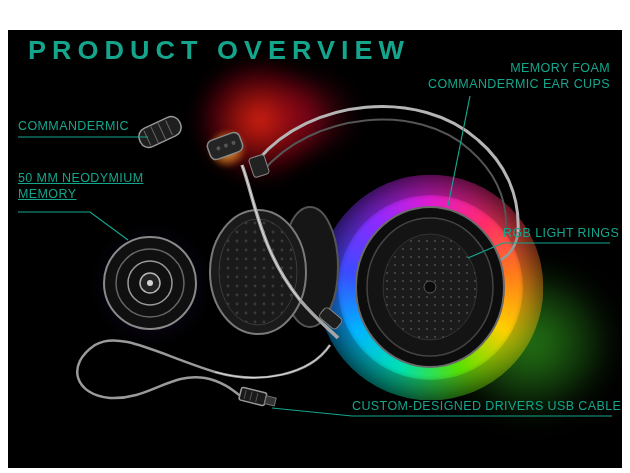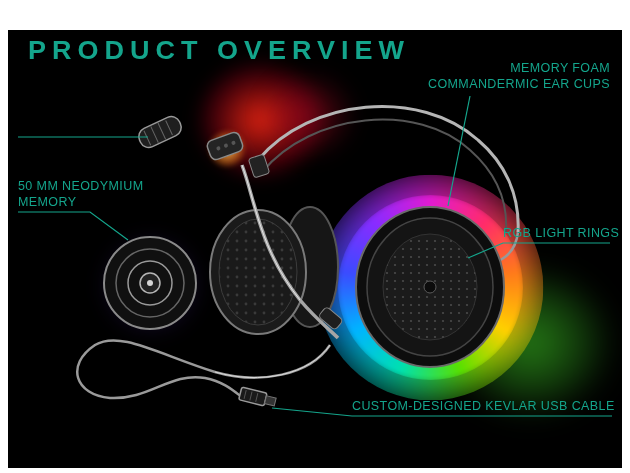--- a/index.html
+++ b/index.html
@@ -152,23 +152,24 @@
       </g>
     </svg>
 
     <div class="title">PRODUCT OVERVIEW</div>
 
     <div class="label right" style="right:12px;top:30px;">
       <div>MEMORY FOAM</div>
       <div>COMMANDERMIC EAR CUPS</div>
     </div>
 
+    <div class="label" style="left:10px;top:88px;">COMMANDERMIC</div>
 
-    <div class="label" style="left:10px;top:148px;">
+    <div class="label" style="left:10px;top:140px;text-decoration:underline;">
       <div>50 MM NEODYMIUM</div>
       <div>MEMORY</div>
     </div>
 
     <div class="label" style="left:495px;top:195px;text-align:center;">RGB LIGHT RINGS</div>
 
-    <div class="label" style="left:344px;top:368px;">CUSTOM-DESIGNED KEVLAR USB CABLE</div>
+    <div class="label" style="left:344px;top:368px;">CUSTOM-DESIGNED DRIVERS USB CABLE</div>
   </div>
 </div>
 
 </body></html>

